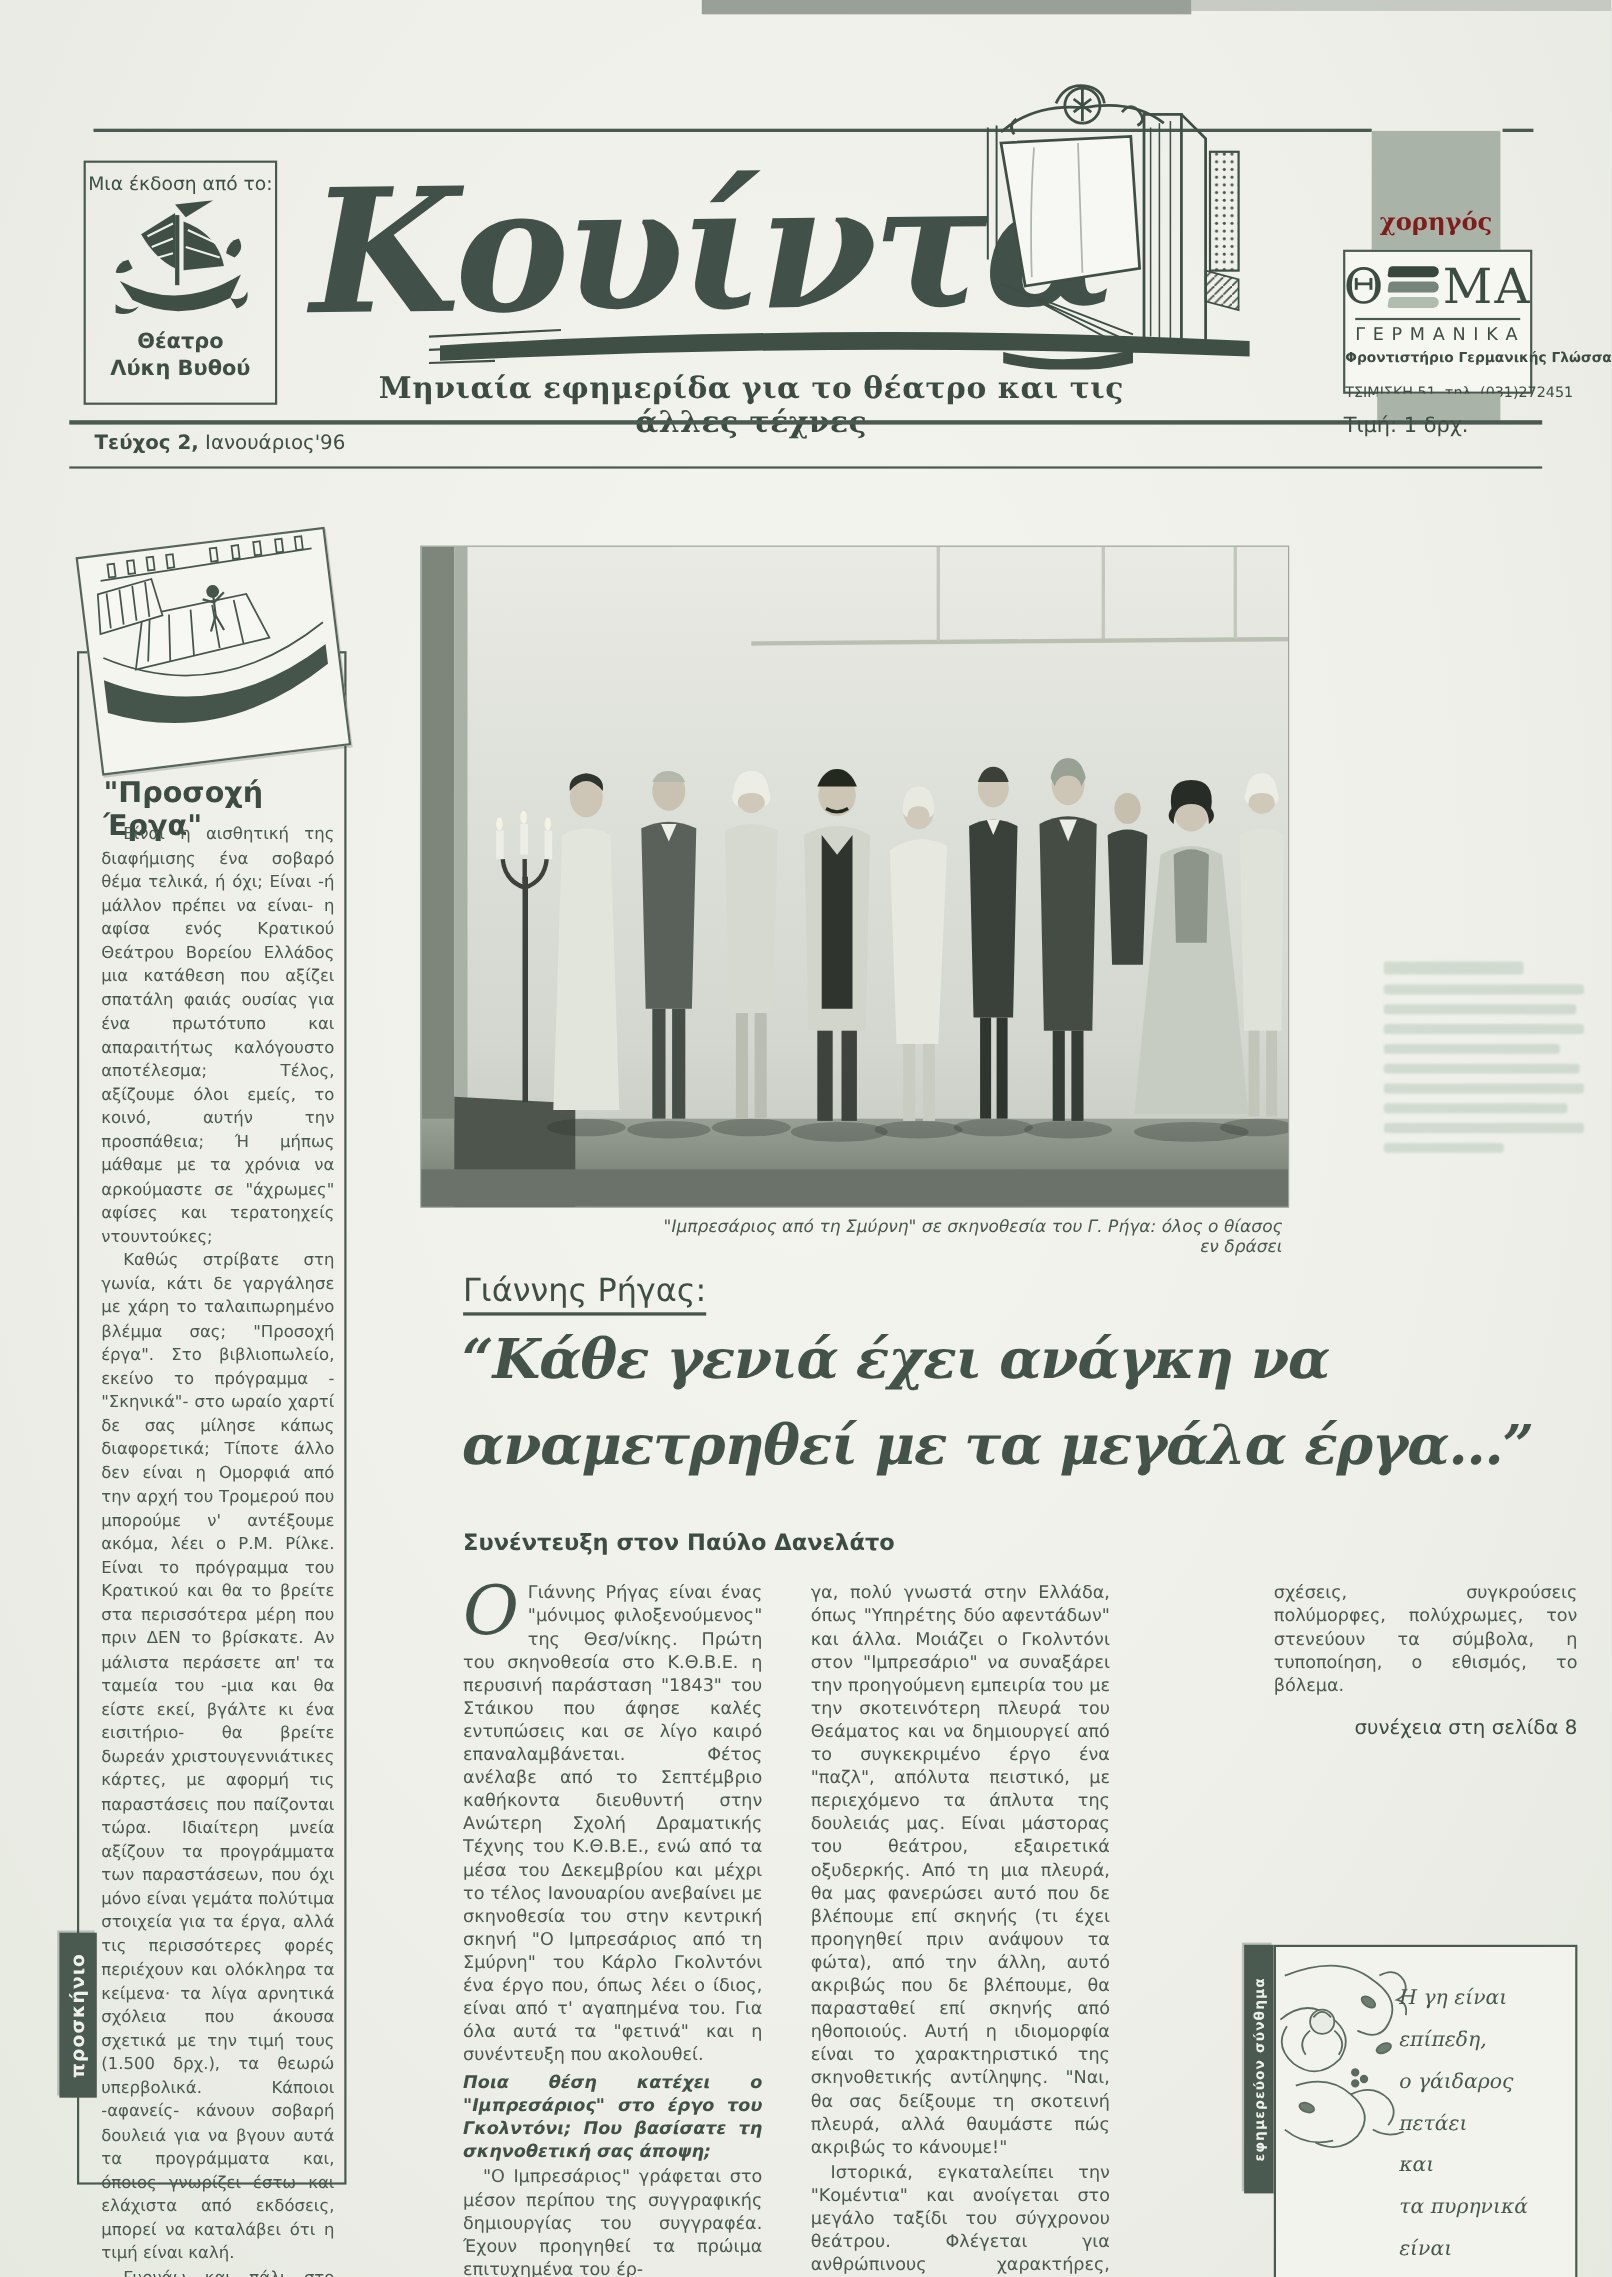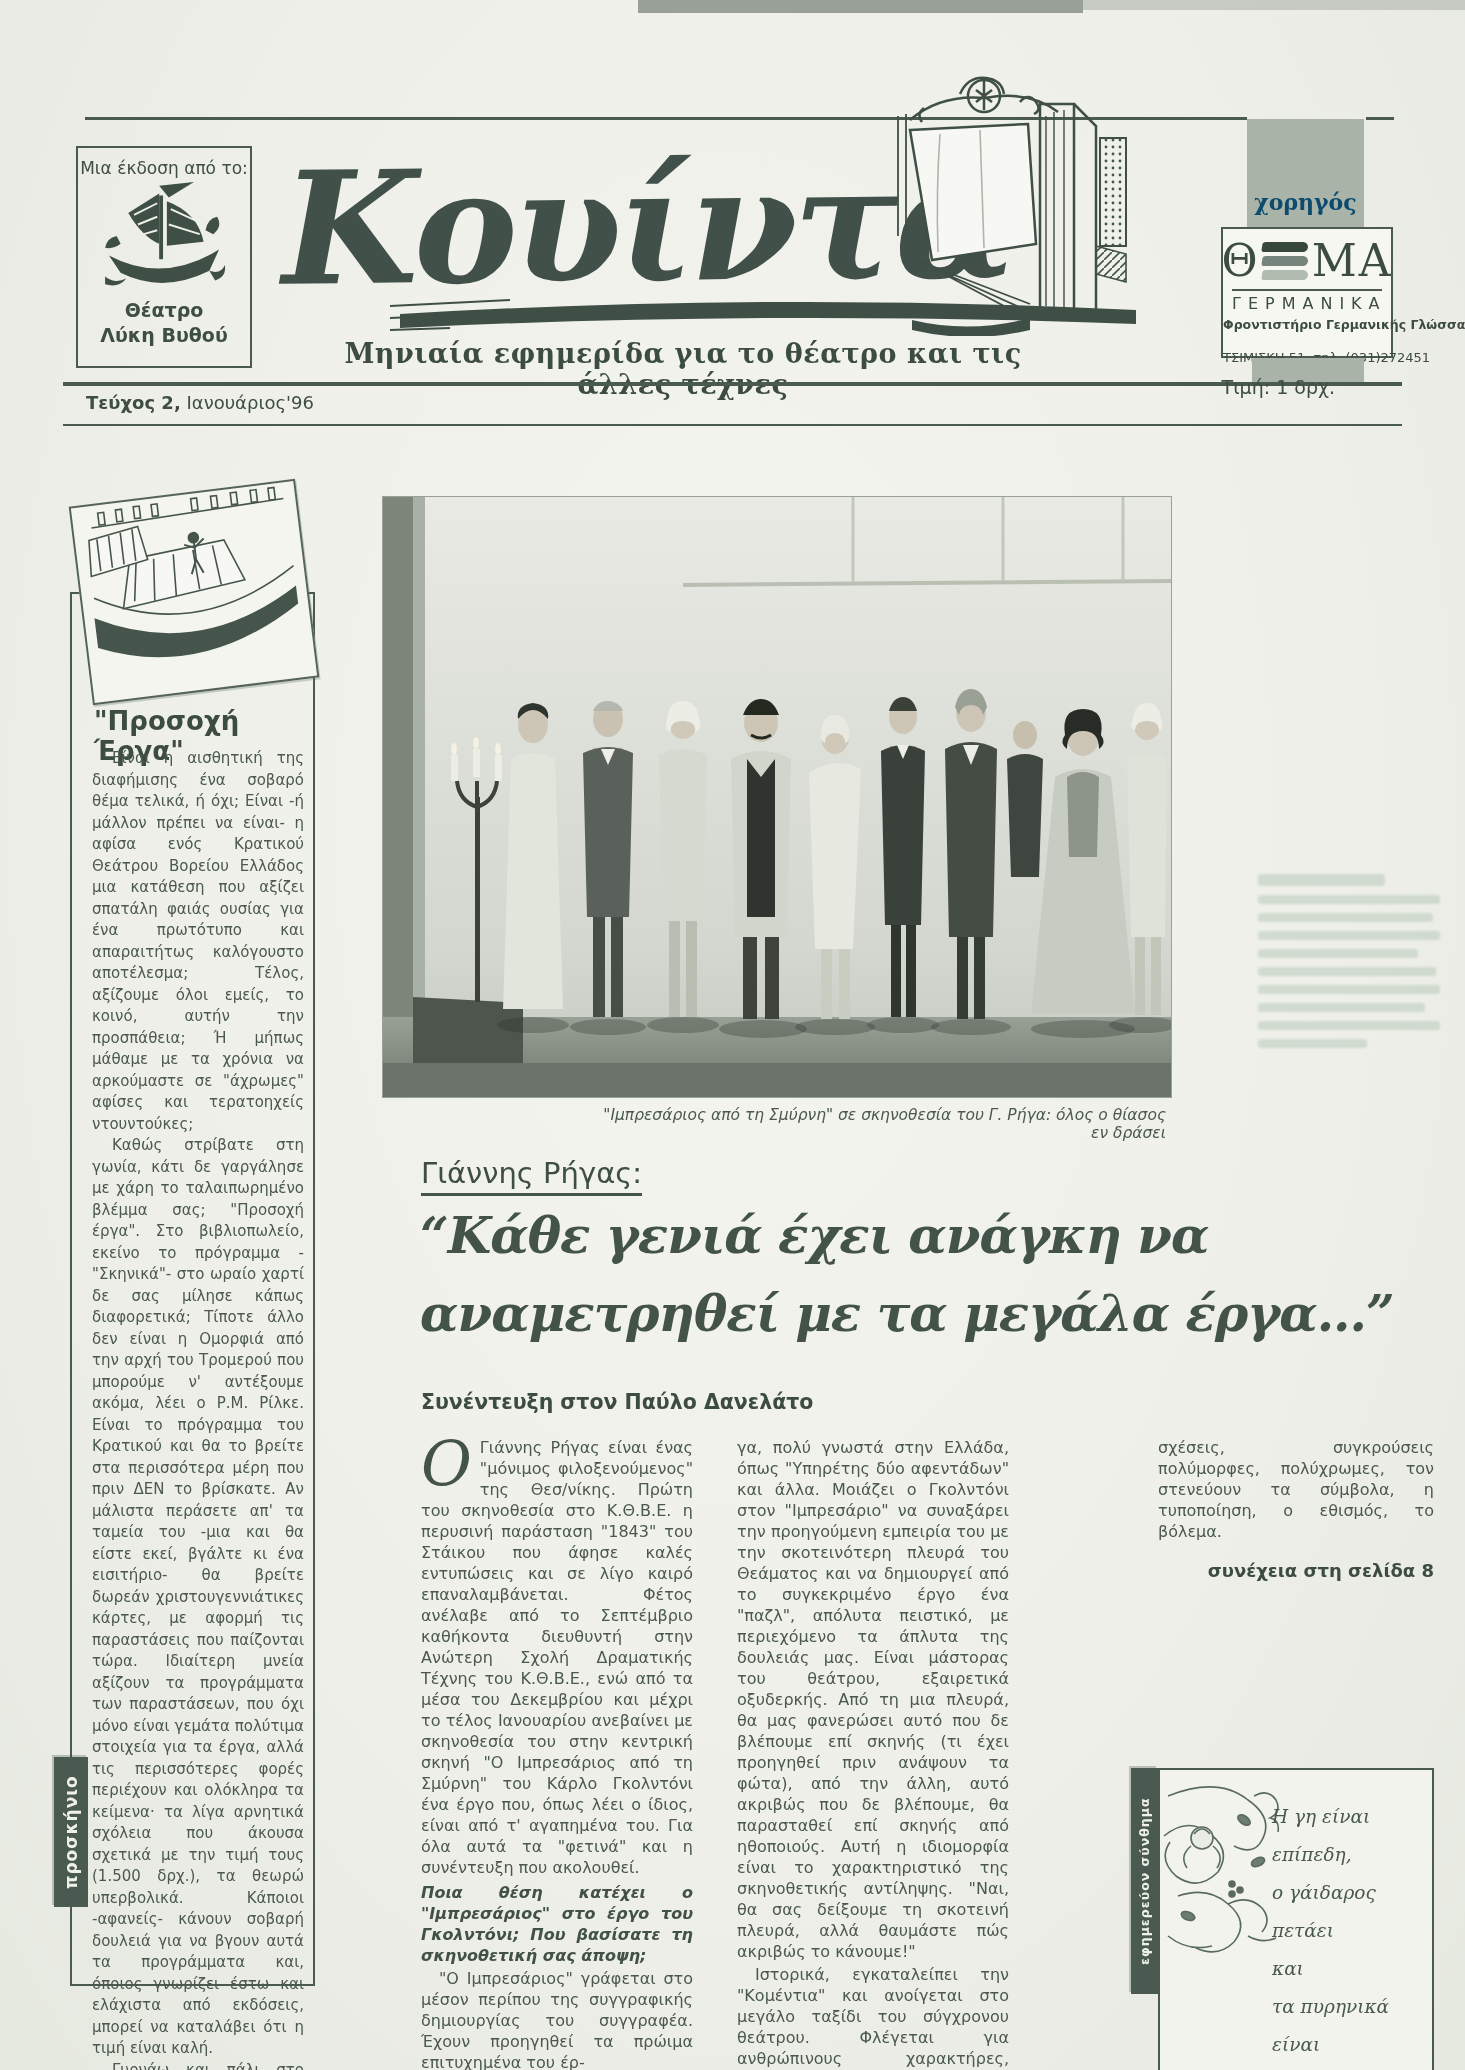--- a/index.html
+++ b/index.html
@@ -24,21 +24,21 @@
     font-size:156px; color:#41514a; letter-spacing:-4px; line-height:1;
     transform:rotate(-0.6deg);
   }
   .subtitle {
     font-family:"DejaVu Serif", serif; font-weight:bold; font-size:27px;
     color:#3d4c43; text-align:center; letter-spacing:0.5px;
   }
   .sponsor-gray { background:#a9b3a7; }
   .sponsor-label {
     font-family:"DejaVu Serif", serif; font-weight:bold; font-size:22px;
-    color:#0c4a6e; text-align:center;
+    color:#7f1d1d; text-align:center;
   }
   .sponsor-card {
     background:#f6f7f1; border:2px solid #4b5a50; text-align:center; padding-top:6px;
   }
   .brand-row { display:flex; align-items:center; justify-content:center; gap:4px; height:52px; }
   .brand-letter { font-family:"DejaVu Serif", serif; font-size:44px; color:#3d4c43; line-height:1; }
   .brand-strokes { display:flex; flex-direction:column; gap:4px; }
   .brand-strokes span { display:block; width:46px; height:10px; border-radius:6px 10px 8px 4px; transform:skewX(-8deg); }
   .brand-sub {
     font-size:16px; letter-spacing:7px; color:#3d4c43; border-top:2px solid #4b5a50;
@@ -73,21 +73,21 @@
   }
   .byline { font-size:20.5px; font-weight:bold; color:#3d4c43; }
   .icol { font-size:16px; line-height:21px; text-align:justify; color:#4a584e; }
   .icol p { margin-bottom:2px; }
   .icol p.ind { text-indent:18px; }
   .question { font-weight:bold; font-style:italic; color:#425147; margin:4px 0; }
   .dropcap {
     float:left; font-family:"DejaVu Serif", serif; font-style:italic;
     font-size:62px; line-height:50px; padding:2px 8px 0 0; color:#43534a;
   }
-  .continuation { font-size:18px; font-weight:bold; text-align:right; color:#3d4c43; margin-top:18px; }
+  .continuation { font-size:18px; font-weight:normal; text-align:right; color:#3d4c43; margin-top:18px; }
 
   
   .ad-box { border:2px solid #4b5a50; background:#f1f3ec; }
   .ad-lines { font-family:"DejaVu Serif", serif; font-style:italic; font-size:18.5px; color:#49584e; line-height:2.05; }
   .ad-sign { font-size:21px; color:#14532d; text-align:right; }
 
   .ghost { opacity:.22; filter:blur(1.2px); }
   .ghost div { background:#6f957c; border-radius:3px; margin-bottom:9px; }
   .scan-bar { background:#99a097; }
 </style>

